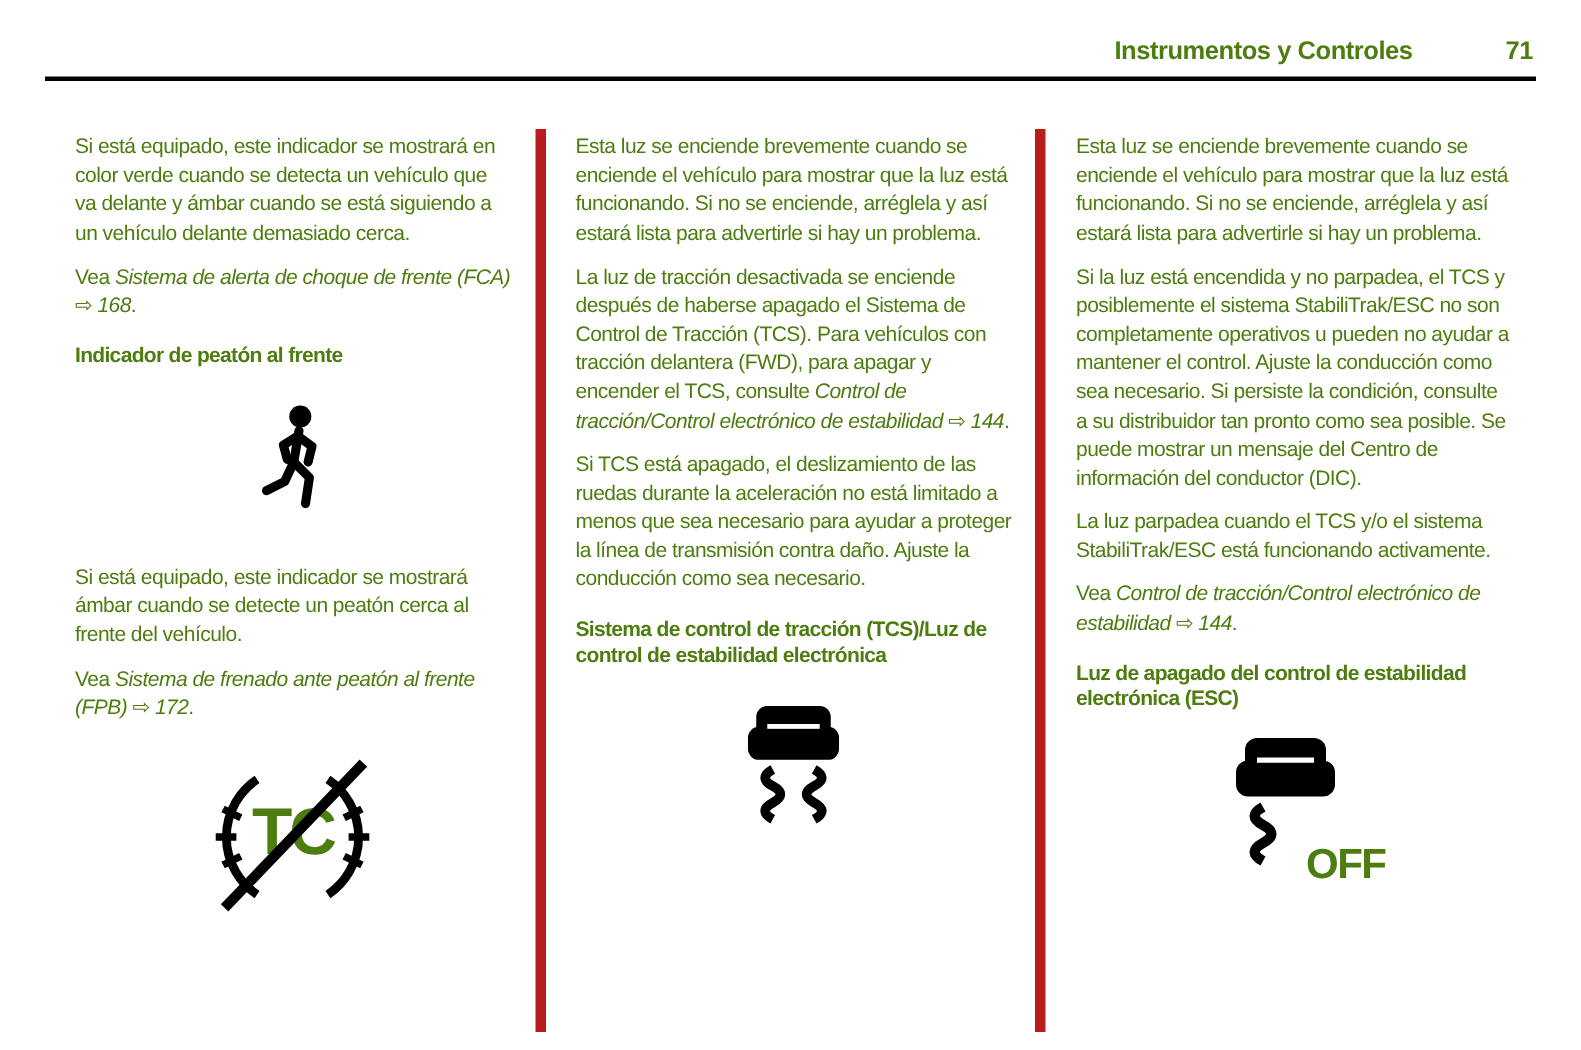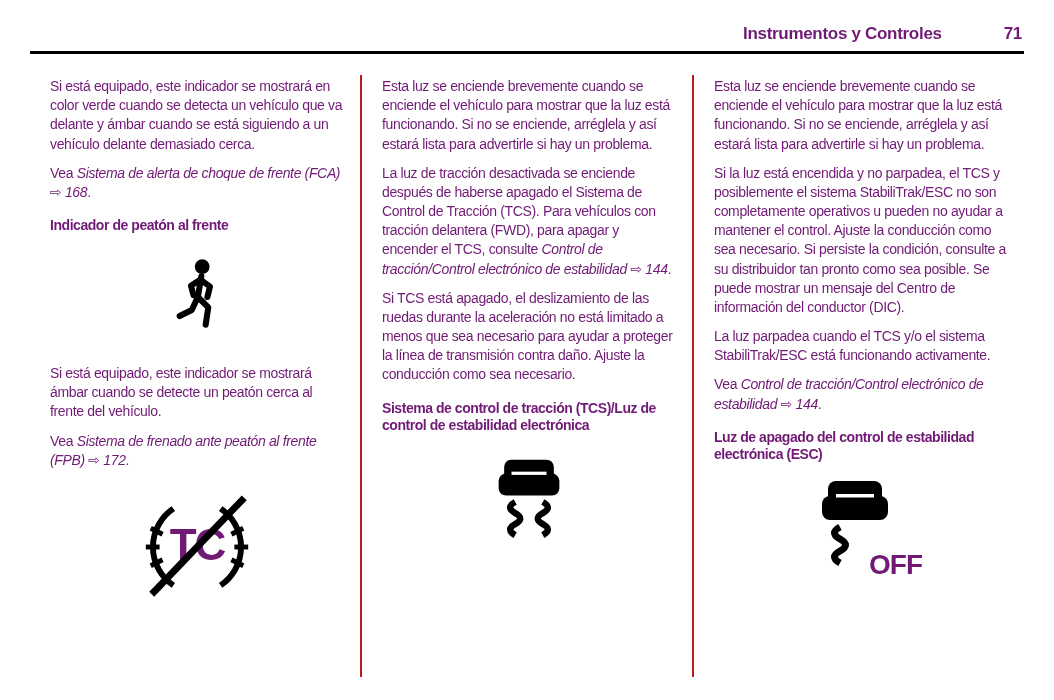--- a/index.html
+++ b/index.html
@@ -1,35 +1,35 @@
 <!DOCTYPE html>
 <html><head>
 <meta charset="utf-8">
 <style>
   html,body{margin:0;padding:0;background:#ffffff;}
   .page{
     position:relative;
     width:1054px;height:700px;
-    background:#fff;color:#701a75;
+    background:#fff;color:#4d7c0f;
     font-family:"Liberation Sans","DejaVu Sans",sans-serif;
     box-sizing:border-box;
     padding:24px 30px 0 30px;
     overflow:hidden;
   }
   
   .header-row{
     display:flex;justify-content:flex-end;align-items:baseline;
     gap:62px;font-weight:bold;font-size:17px;letter-spacing:-0.3px;
     padding-right:2px;
   }
   .header-rule{height:3px;background:#000;margin-top:7px;}
   
-  .columns{display:flex;margin-top:21px;height:602px;}
+  .columns{display:flex;margin-top:32px;height:602px;}
   .col{flex:1;box-sizing:border-box;padding:2px 16px 0 20px;}
-  .col + .col{border-left:2px solid #b91c1c;}
+  .col + .col{border-left:7px solid #b91c1c;}
   .col p{
     margin:0 0 10px 0;
     font-size:14px;line-height:1.37;letter-spacing:-0.35px;
   }
   .col h2{
     margin:15px 0 10px 0;
     font-size:14px;line-height:1.22;letter-spacing:-0.45px;font-weight:bold;
   }
   em{font-style:italic;}
   

